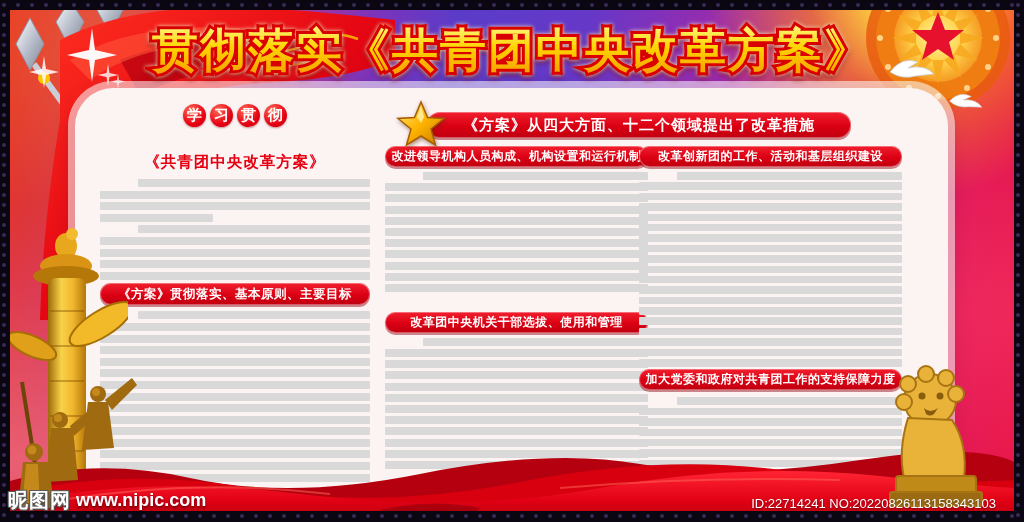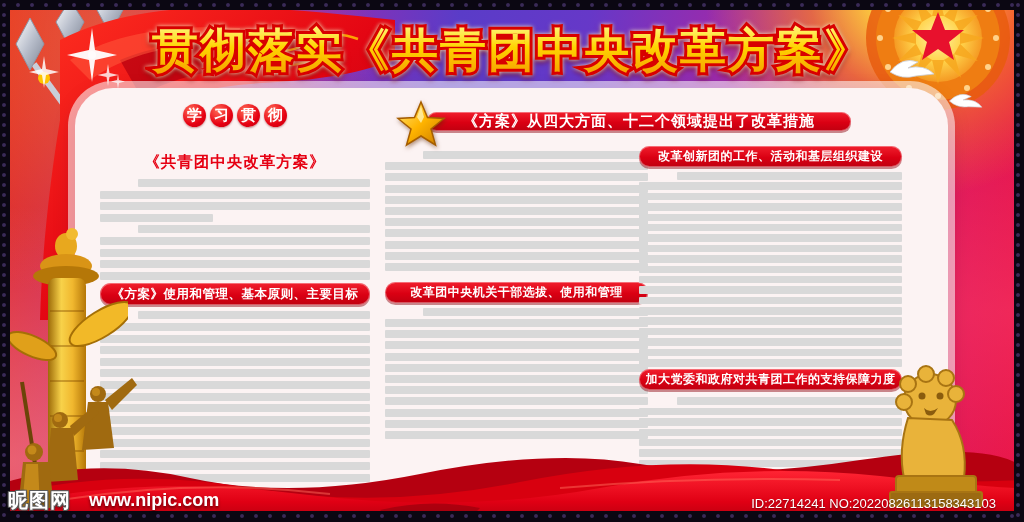--- a/index.html
+++ b/index.html
@@ -48,51 +48,51 @@
     background:radial-gradient(circle at 35% 28%,#ff6a55,#e60012 62%,#c00010);
     box-shadow:0 1px 2px rgba(120,0,0,.4);}
   .subtitle{margin-top:25px;text-align:center;color:#e60012;font-weight:bold;font-size:15.5px;letter-spacing:1px;}
 
   .pill{height:22px;border-radius:12px;color:#fff;font-weight:bold;font-size:12.5px;
     display:flex;align-items:center;justify-content:center;letter-spacing:.5px;
     background:linear-gradient(#f11f2d,#da0013 55%,#c00010);
     box-shadow:0 2px 0 rgba(140,0,10,.45),0 0 0 1px rgba(255,255,255,.35) inset;}
   .col-mid .pill,.col-right .pill{height:21px;font-size:12px;}
 
-  .main-banner{position:absolute;left:352px;top:24px;width:424px;height:19px;border-radius:13px;
+  .main-banner{position:absolute;left:352px;top:24px;width:424px;height:26px;border-radius:13px;
     color:#fff;font-weight:bold;font-size:15px;letter-spacing:1px;
     display:flex;align-items:center;justify-content:center;
     background:linear-gradient(#f11f2d,#da0013 55%,#c00010);
     box-shadow:0 2px 0 rgba(140,0,10,.45),0 0 0 1px rgba(255,255,255,.35) inset;z-index:5;}
   .banner-star{position:absolute;left:321px;top:12px;z-index:6;
     filter:drop-shadow(1px 2px 2px rgba(100,40,0,.5));}
 
   
   .lines{margin-top:5px;}
   .col-left .lines{margin-top:6px;}
   .ln{height:8px;background:#d9d9d9;border-radius:1px;margin-bottom:3.6px;}
   .col-mid .ln{margin-bottom:3.2px;}
   .col-right .ln{height:7.5px;margin-bottom:2.9px;}
   .ln-i{margin-left:38px;}
   .ln-s{width:42%;}
-  .gap1{margin-top:1px;}.gap8{margin-top:8px;}.gap11{margin-top:11px;}
+  .gap1{margin-top:1px;}.gap8{margin-top:8px;}.gap11{margin-top:20px;}
   .gap2{margin-top:2px;}.gap7{margin-top:7px;}
 
   
   .decor{position:absolute;z-index:5;pointer-events:none;}
   .decor-flags{left:0;top:0;z-index:3;}
   .decor-emblem{left:858px;top:-34px;z-index:1;}
   .decor-doves{left:888px;top:52px;z-index:3;}
   .decor-pillar{left:6px;top:216px;z-index:7;}
   .decor-statues{left:8px;top:368px;z-index:8;}
   .decor-lion{left:868px;top:360px;z-index:8;}
   .decor-ribbon{left:0;top:448px;z-index:7;}
 
   
-  .wm-left{position:absolute;left:8px;top:487px;z-index:45;display:flex;align-items:center;gap:18px;}
+  .wm-left{position:absolute;left:8px;top:487px;z-index:45;display:flex;align-items:center;gap:5px;}
   .wm-logo{color:#fff;font-weight:bold;font-size:20px;letter-spacing:1px;
     text-shadow:-1px -1px 0 #5a5a5a,1px -1px 0 #5a5a5a,-1px 1px 0 #5a5a5a,1px 1px 0 #5a5a5a,0 2px 3px rgba(0,0,0,.6);}
   .wm-url{color:#fff;font-weight:bold;font-size:18px;text-shadow:0 2px 3px rgba(0,0,0,.55);}
   .wm-right{position:absolute;right:28px;top:496px;z-index:45;color:#fff;font-size:13px;
     text-shadow:0 1px 2px rgba(0,0,0,.5);}
 </style>
 </head>
 <body>
 
 <div class="stage">
@@ -236,21 +236,21 @@
           <div class="ln ln-i"></div>
           <div class="ln ln-f"></div>
           <div class="ln ln-f"></div>
           <div class="ln ln-s"></div>
           <div class="ln ln-i"></div>
           <div class="ln ln-f"></div>
           <div class="ln ln-f"></div>
           <div class="ln ln-f"></div>
           <div class="ln ln-f"></div>
         </div>
-      <div class="pill gap1">《方案》使用和管理、基本原则、主要目标</div>
+      <div class="pill gap1">《方案》贯彻落实、基本原则、主要目标</div>
       <div class="lines gap8">
           <div class="ln ln-i"></div>
           <div class="ln ln-f"></div>
           <div class="ln ln-f"></div>
           <div class="ln ln-f"></div>
           <div class="ln ln-f"></div>
           <div class="ln ln-f"></div>
           <div class="ln ln-f"></div>
           <div class="ln ln-f"></div>
           <div class="ln ln-f"></div>
@@ -270,20 +270,21 @@
             <stop offset=".5" stop-color="#ffb400"></stop>
             <stop offset="1" stop-color="#c87800"></stop>
         </linearGradient>
       </defs>
       <polygon fill="url(#sg)" stroke="#a65e00" stroke-width="1.5" points="25,2 31.5,17.5 48,18.5 35,29 39.5,45 25,36 10.5,45 15,29 2,18.5 18.5,17.5"></polygon>
       <polygon fill="#fff2b0" opacity=".8" points="25,6 28,17 25,23 21,17"></polygon>
     </svg>
     <div class="main-banner">《方案》从四大方面、十二个领域提出了改革措施</div>
 
     <div class="col col-mid">
+      <div class="pill">改进领导机构人员构成、机构设置和运行机制</div>
       <div class="lines">
           <div class="ln ln-i"></div>
           <div class="ln ln-f"></div>
           <div class="ln ln-f"></div>
           <div class="ln ln-f"></div>
           <div class="ln ln-f"></div>
           <div class="ln ln-f"></div>
           <div class="ln ln-f"></div>
           <div class="ln ln-f"></div>
           <div class="ln ln-f"></div>

